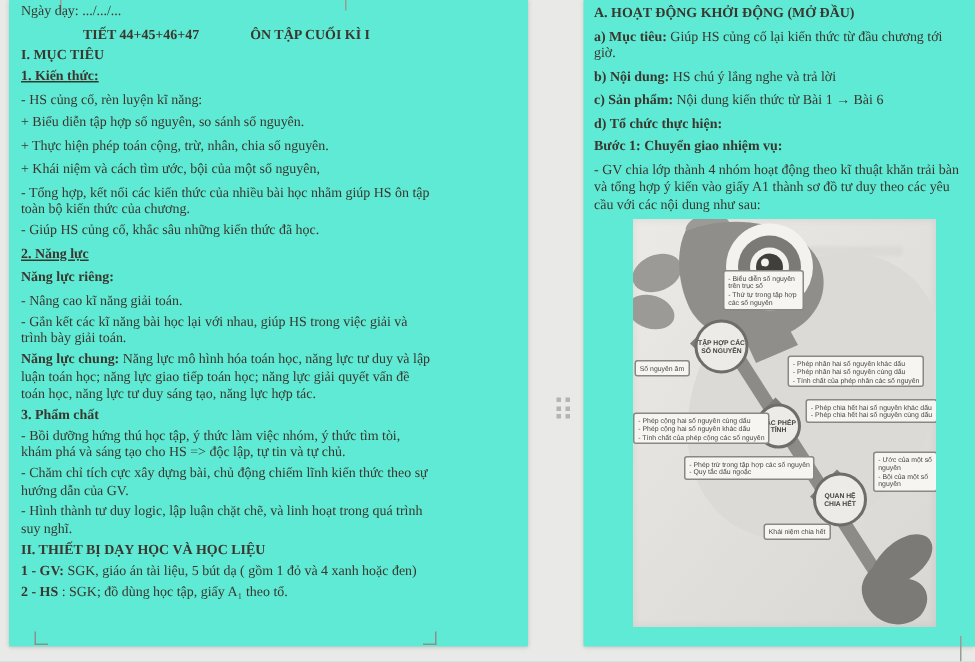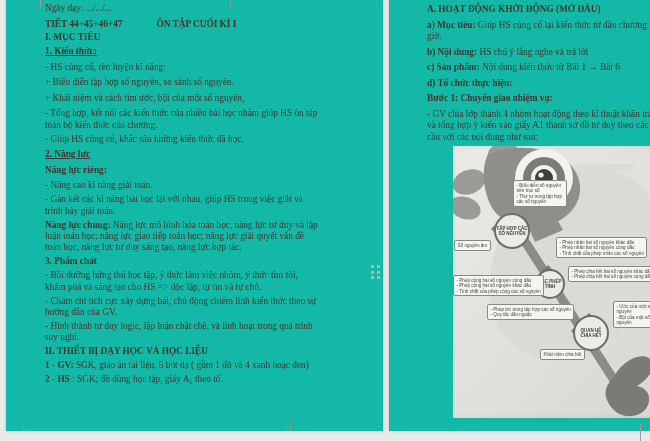--- a/index.html
+++ b/index.html
@@ -1,28 +1,28 @@
 <!DOCTYPE html>
 <html><head>
 <meta charset="utf-8">
 <style>
   html,body{margin:0;padding:0;background:#e9e9e8;}
   #screen{position:relative;width:650px;height:441px;overflow:hidden;
           font-family:"Liberation Serif",serif;color:#3b362e;}
-  .page{position:absolute;top:0;bottom:10px;background:#14b8a6;box-shadow:0 0 3px rgba(0,0,0,.18);padding-left:31px;}
+  .page{position:absolute;top:0;bottom:10px;background:#5eead4;box-shadow:0 0 3px rgba(0,0,0,.18);}
   #page-left{left:6px;width:346px;}
   #page-right{left:389px;width:261px;}
   .content{position:relative;font-size:9.3px;line-height:11.4px;}
   #page-left .content{padding:3px 64px 0 8px;}
   #page-right .content{padding:4px 5px 0 7px;}
   .para{margin:0 0 4.2px 0;}
   .tight{margin:0 0 2.5px 0;}
   b{font-weight:bold;}
   .u{text-decoration:underline;}
-  .center{text-align:left;}
+  .center{text-align:center;}
   .title-gap{display:inline-block;width:34px;}
   
   .mark{position:absolute;background:#9a9a96;}
   .corner{position:absolute;width:8px;height:8px;}
   .corner.bl{border-left:1px solid #8f8f8b;border-bottom:1px solid #8f8f8b;}
   .corner.br{border-right:1px solid #8f8f8b;border-bottom:1px solid #8f8f8b;}
   
   #gap-handle{position:absolute;left:371px;top:265px;display:grid;
       grid-template-columns:3px 3px;grid-auto-rows:3px;gap:2.5px;}
   #gap-handle span{background:#b4b4b1;display:block;}
@@ -50,20 +50,21 @@
   <div class="page" id="page-left">
     <span class="mark" style="left:34px;top:0;width:1px;height:8px;"></span>
     <span class="mark" style="left:224px;top:0;width:1px;height:7px;"></span>
     <div class="content">
       <p class="para">Ngày dạy: .../.../...</p>
       <p class="para center" style="margin-bottom:2px;"><b>TIẾT 44+45+46+47</b><span class="title-gap"></span><b>ÔN TẬP CUỐI KÌ I</b></p>
       <p class="tight"><b>I. MỤC TIÊU</b></p>
       <p class="para"><b class="u">1. Kiến thức:</b></p>
       <p class="para">- HS củng cố, rèn luyện kĩ năng:</p>
       <p class="para">+ Biểu diễn tập hợp số nguyên, so sánh số nguyên.</p>
+      <p class="para">+ Thực hiện phép toán cộng, trừ, nhân, chia số nguyên.</p>
       <p class="para">+ Khái niệm và cách tìm ước, bội của một số nguyên,</p>
       <p class="tight">- Tổng hợp, kết nối các kiến thức của nhiều bài học nhằm giúp HS ôn tập toàn bộ kiến thức của chương.</p>
       <p class="para">- Giúp HS củng cố, khắc sâu những kiến thức đã học.</p>
       <p class="para"><b class="u">2. Năng lực</b></p>
       <p class="para"><b>Năng lực riêng:</b></p>
       <p class="tight">- Nâng cao kĩ năng giải toán.</p>
       <p class="tight">- Gắn kết các kĩ năng bài học lại với nhau, giúp HS trong việc giải và trình bày giải toán.</p>
       <p class="tight"><b>Năng lực chung:</b><span> Năng lực mô hình hóa toán học, năng lực tư duy và lập luận toán học; năng lực giao tiếp toán học; năng lực giải quyết vấn đề toán học, năng lực tư duy sáng tạo, năng lực hợp tác.</span></p>
       <p class="tight"><b>3. Phẩm chất</b></p>
       <p class="tight">- Bồi dưỡng hứng thú học tập, ý thức làm việc nhóm, ý thức tìm tòi, khám phá và sáng tạo cho HS =&gt; độc lập, tự tin và tự chủ.</p>

